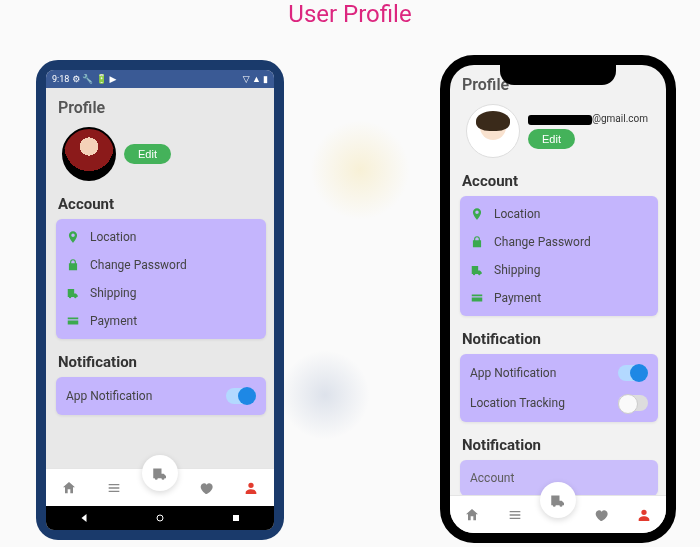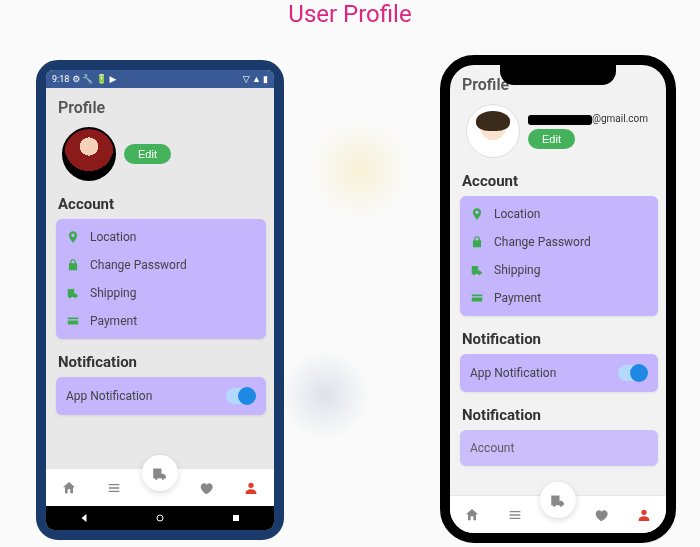--- a/index.html
+++ b/index.html
@@ -379,20 +379,24 @@
           <span>Payment</span>
         </div>
       </div>
 
       <div class="section-label">Notification</div>
       <div class="card">
         <div class="row">
           <span>App Notification</span>
           <span class="toggle on"></span>
         </div>
+        <div class="row">
+          <span>Location Tracking</span>
+          <span class="toggle off"></span>
+        </div>
       </div>
 
       <div class="section-label">Notification</div>
       <div class="card" style="opacity:.85">
         <div class="row">
           <span>Account</span>
         </div>
       </div>
     </div>
 

